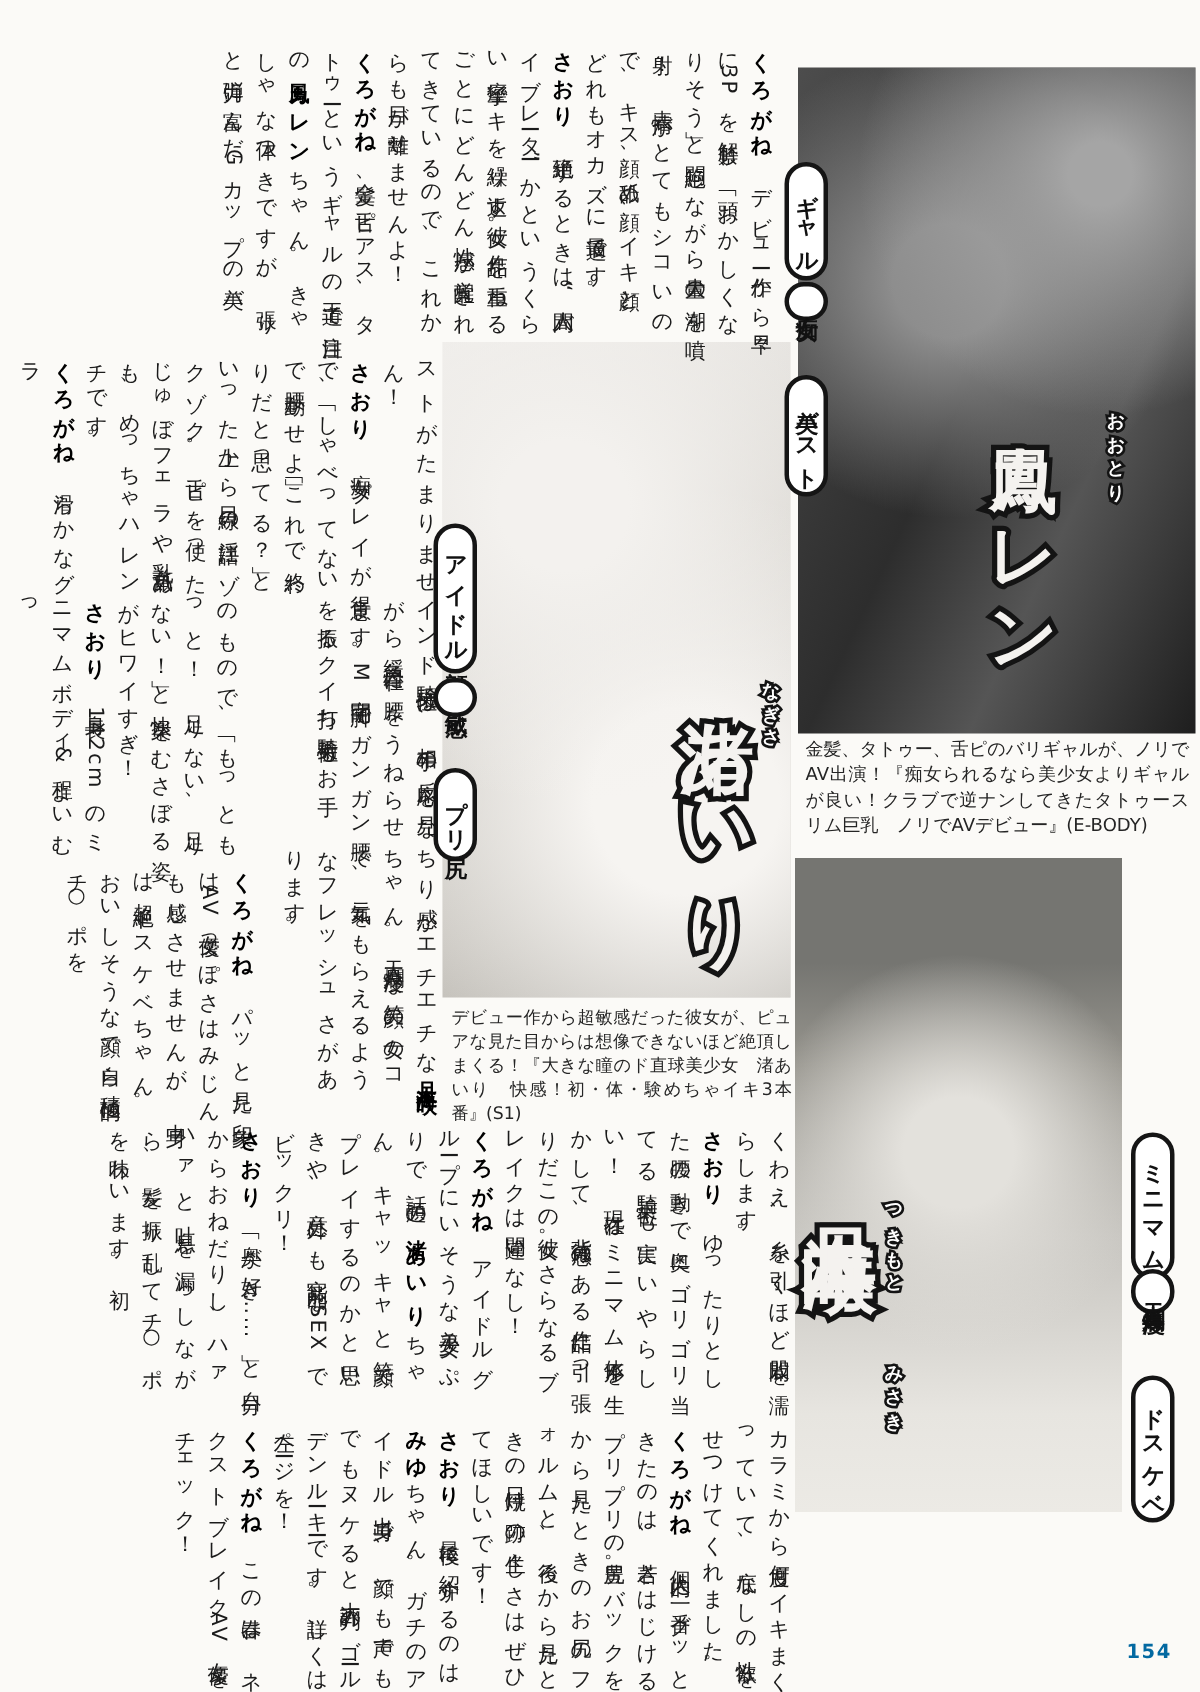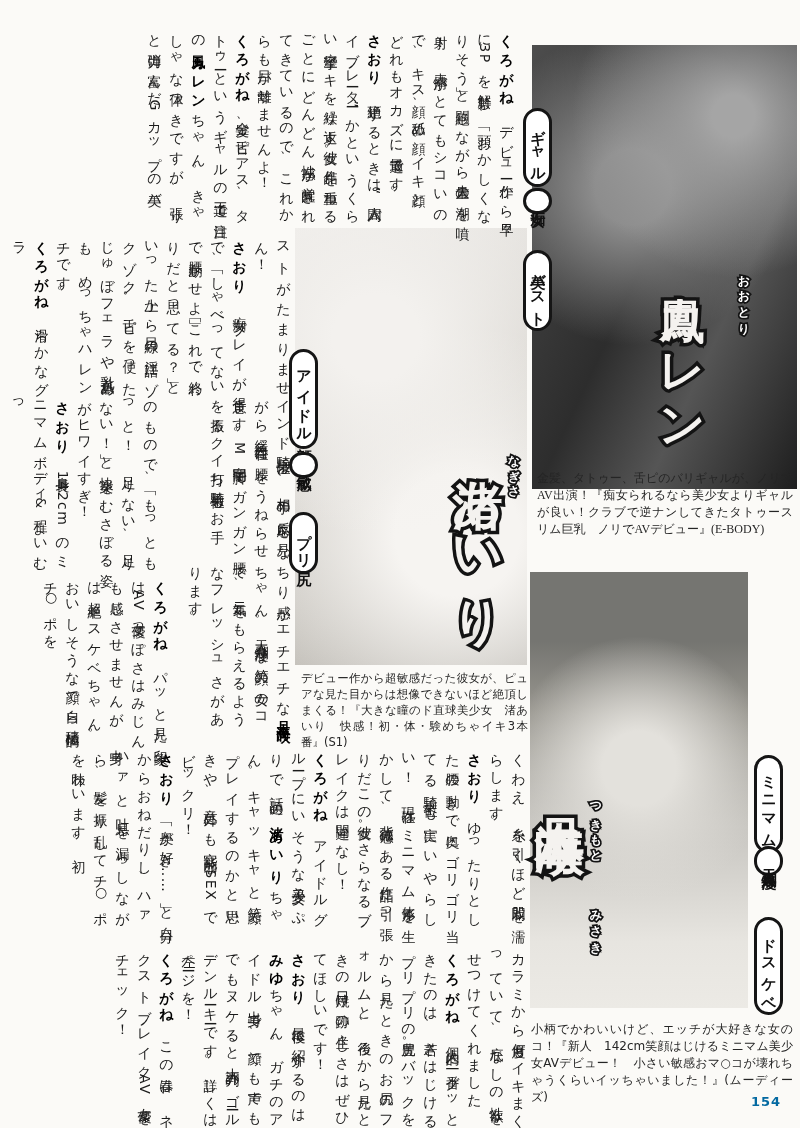--- a/index.html
+++ b/index.html
@@ -124,21 +124,21 @@
   #tag1a{left:523px;top:108px;}
   #tag1b{left:523px;top:188px;}
   #tag1c{left:523px;top:250px;}
   #tag2a{left:289px;top:349px;}
   #tag2b{left:289px;top:452px;}
   #tag2c{left:289px;top:512px;}
   #tag3a{left:754px;top:755px;}
   #tag3b{left:754px;top:846px;}
   #tag3c{left:754px;top:917px;}
 
-  #cap1{left:537px;top:470px;width:256px;font-family:Liberation Serif, serif;}
+  #cap1{left:537px;top:491px;width:256px;}
   #cap2{left:301px;top:670px;width:227px;}
   #cap3{left:531px;top:1021px;width:262px;}
   #pagenum{left:751px;top:1094px;}
 </style>
 </head>
 <body>
 
 <div id="page">
 
   <div id="photo1" class="photo photo-dark"></div>
@@ -167,17 +167,16 @@
   <div id="name2" class="bubble-name">渚あいり</div>
   <div id="furi2" class="bubble-furi">なぎさ</div>
   <div id="cap2" class="caption caption-mid">デビュー作から超敏感だった彼女が、ピュアな見た目からは想像できないほど絶頂しまくる！『大きな瞳のド直球美少女　渚あいり　快感！初・体・験めちゃイキ3本番』(S1)</div>
 
   <div id="tag3a" class="pill">ミニマム</div>
   <div id="tag3b" class="pill">天真爛漫</div>
   <div id="tag3c" class="pill">ドスケベ</div>
   <div id="name3" class="bubble-name">月本海咲</div>
   <div id="furi3a" class="bubble-furi">つきもと</div>
   <div id="furi3b" class="bubble-furi">みさき</div>
-  <div id="cap3" class="caption">小柄でかわいいけど、エッチが大好きな女のコ！『新人　142cm笑顔はじけるミニマム美少女AVデビュー！　小さい敏感おマ○コが壊れちゃうくらいイッちゃいました！』(ムーディーズ)</div>
 
   <div id="pagenum" class="pagenum">154</div>
 
 </div>
 
 </body></html>

